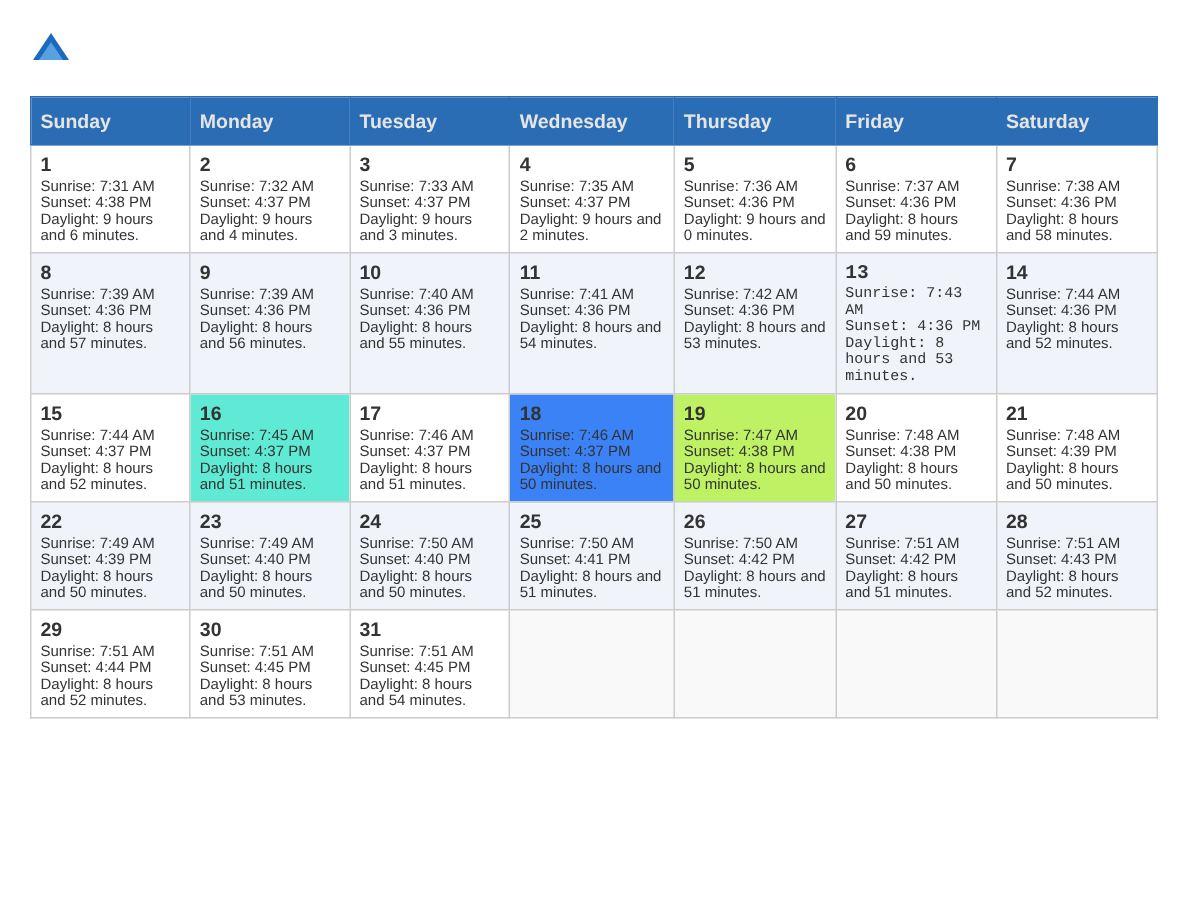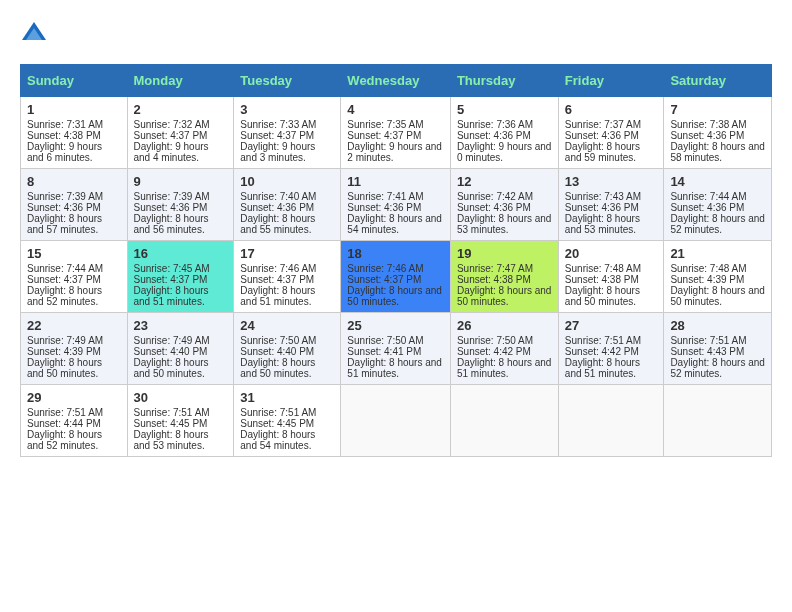--- a/index.html
+++ b/index.html
@@ -51,21 +51,21 @@
     .location {
       font-size: 16px;
       color: #555;
     }
     .calendar {
       width: 100%;
       border-collapse: collapse;
     }
     .calendar th {
       background: #2a6db5;
-      color: #86efac;
+      color: #e5e5e5;
       padding: 8px 6px;
       font-size: 13px;
       font-weight: bold;
       text-align: left;
       border: 1px solid #2a6db5;
     }
     .calendar td {
       vertical-align: top;
       padding: 5px 6px;
       font-size: 10px;
@@ -195,21 +195,21 @@
           <div>Sunrise: 7:41 AM</div>
           <div>Sunset: 4:36 PM</div>
           <div>Daylight: 8 hours and 54 minutes.</div>
         </td>
         <td style="background: rgb(240, 244, 250);">
           <span class="day-num">12</span>
           <div>Sunrise: 7:42 AM</div>
           <div>Sunset: 4:36 PM</div>
           <div>Daylight: 8 hours and 53 minutes.</div>
         </td>
-        <td style="background: rgb(240, 244, 250);">
+        <td style="background: rgb(240, 244, 250); font-family: Liberation Mono, monospace;">
           <span class="day-num">13</span>
           <div>Sunrise: 7:43 AM</div>
           <div>Sunset: 4:36 PM</div>
           <div>Daylight: 8 hours and 53 minutes.</div>
         </td>
         <td style="background: rgb(240, 244, 250);">
           <span class="day-num">14</span>
           <div>Sunrise: 7:44 AM</div>
           <div>Sunset: 4:36 PM</div>
           <div>Daylight: 8 hours and 52 minutes.</div>

